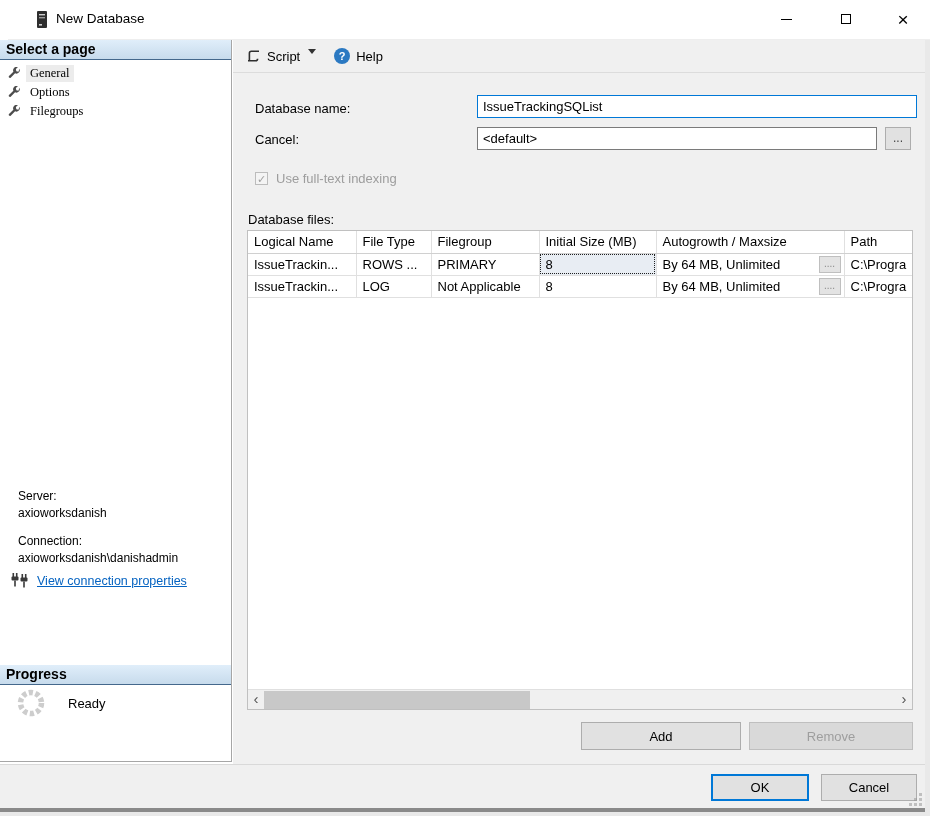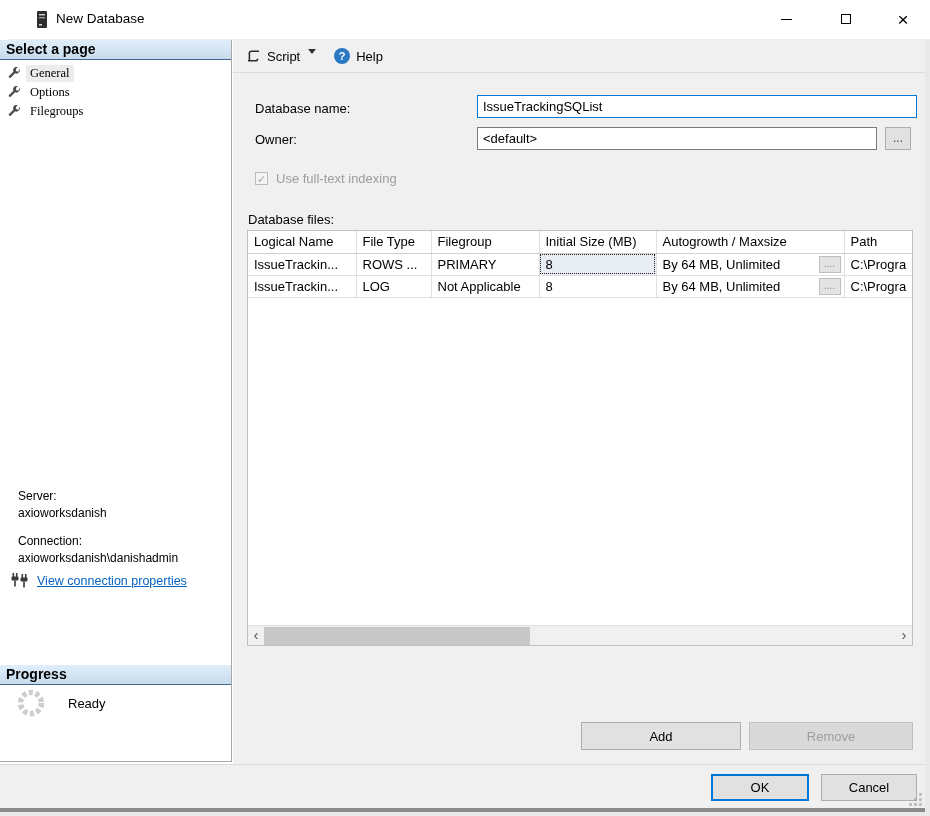--- a/index.html
+++ b/index.html
@@ -114,21 +114,21 @@
   .checkbox {
     width:13px; height:13px; background:#f4f4f4; border:1px solid #bcbcbc;
     color:#a0a0a0; font-size:11px; line-height:12px; text-align:center; margin-right:8px;
   }
   .checkbox-label { color:#9d9d9d; font-size:13px; }
 
   .lbl-files { position:absolute; left:15px; top:172px; font-size:13px; }
 
   
   .table-wrap {
-    position:absolute; left:14px; top:190px; width:666px; height:416px;
+    position:absolute; left:14px; top:190px; width:666px; height:480px;
     background:#fff; border:1px solid #c0c0c0;
   }
   table.files { border-collapse:collapse; table-layout:fixed; width:664px; }
   .files th, .files td {
     height:22px; padding:0 6px; font-size:13px; font-weight:normal;
     text-align:left; white-space:nowrap; overflow:hidden;
     border-right:1px solid #e0e0e0; border-bottom:1px solid #e0e0e0;
   }
   .files th { border-bottom:1px solid #d0d0d0; }
   .files td:last-child, .files th:last-child { border-right:none; }
@@ -278,21 +278,21 @@
       </div>
       <div class="tool-help">
         <span class="help-badge">?</span>
         <span class="lbl">Help</span>
       </div>
     </div>
 
     <span class="field-label lbl-dbname">Database name:</span>
     <input class="textbox tb-dbname" type="text" value="IssueTrackingSQList" style="">
 
-    <span class="field-label lbl-owner">Owner:</span>
+    <span class="field-label lbl-owner">Cancel:</span>
     <input class="textbox tb-owner" type="text" value="&lt;default&gt;" style="">
     <div class="btn-browse-owner">...</div>
 
     <div class="checkbox-row">
       <span class="checkbox">✓</span>
       <span class="checkbox-label">Use full-text indexing</span>
     </div>
 
     <span class="lbl-files">Database files:</span>
 

